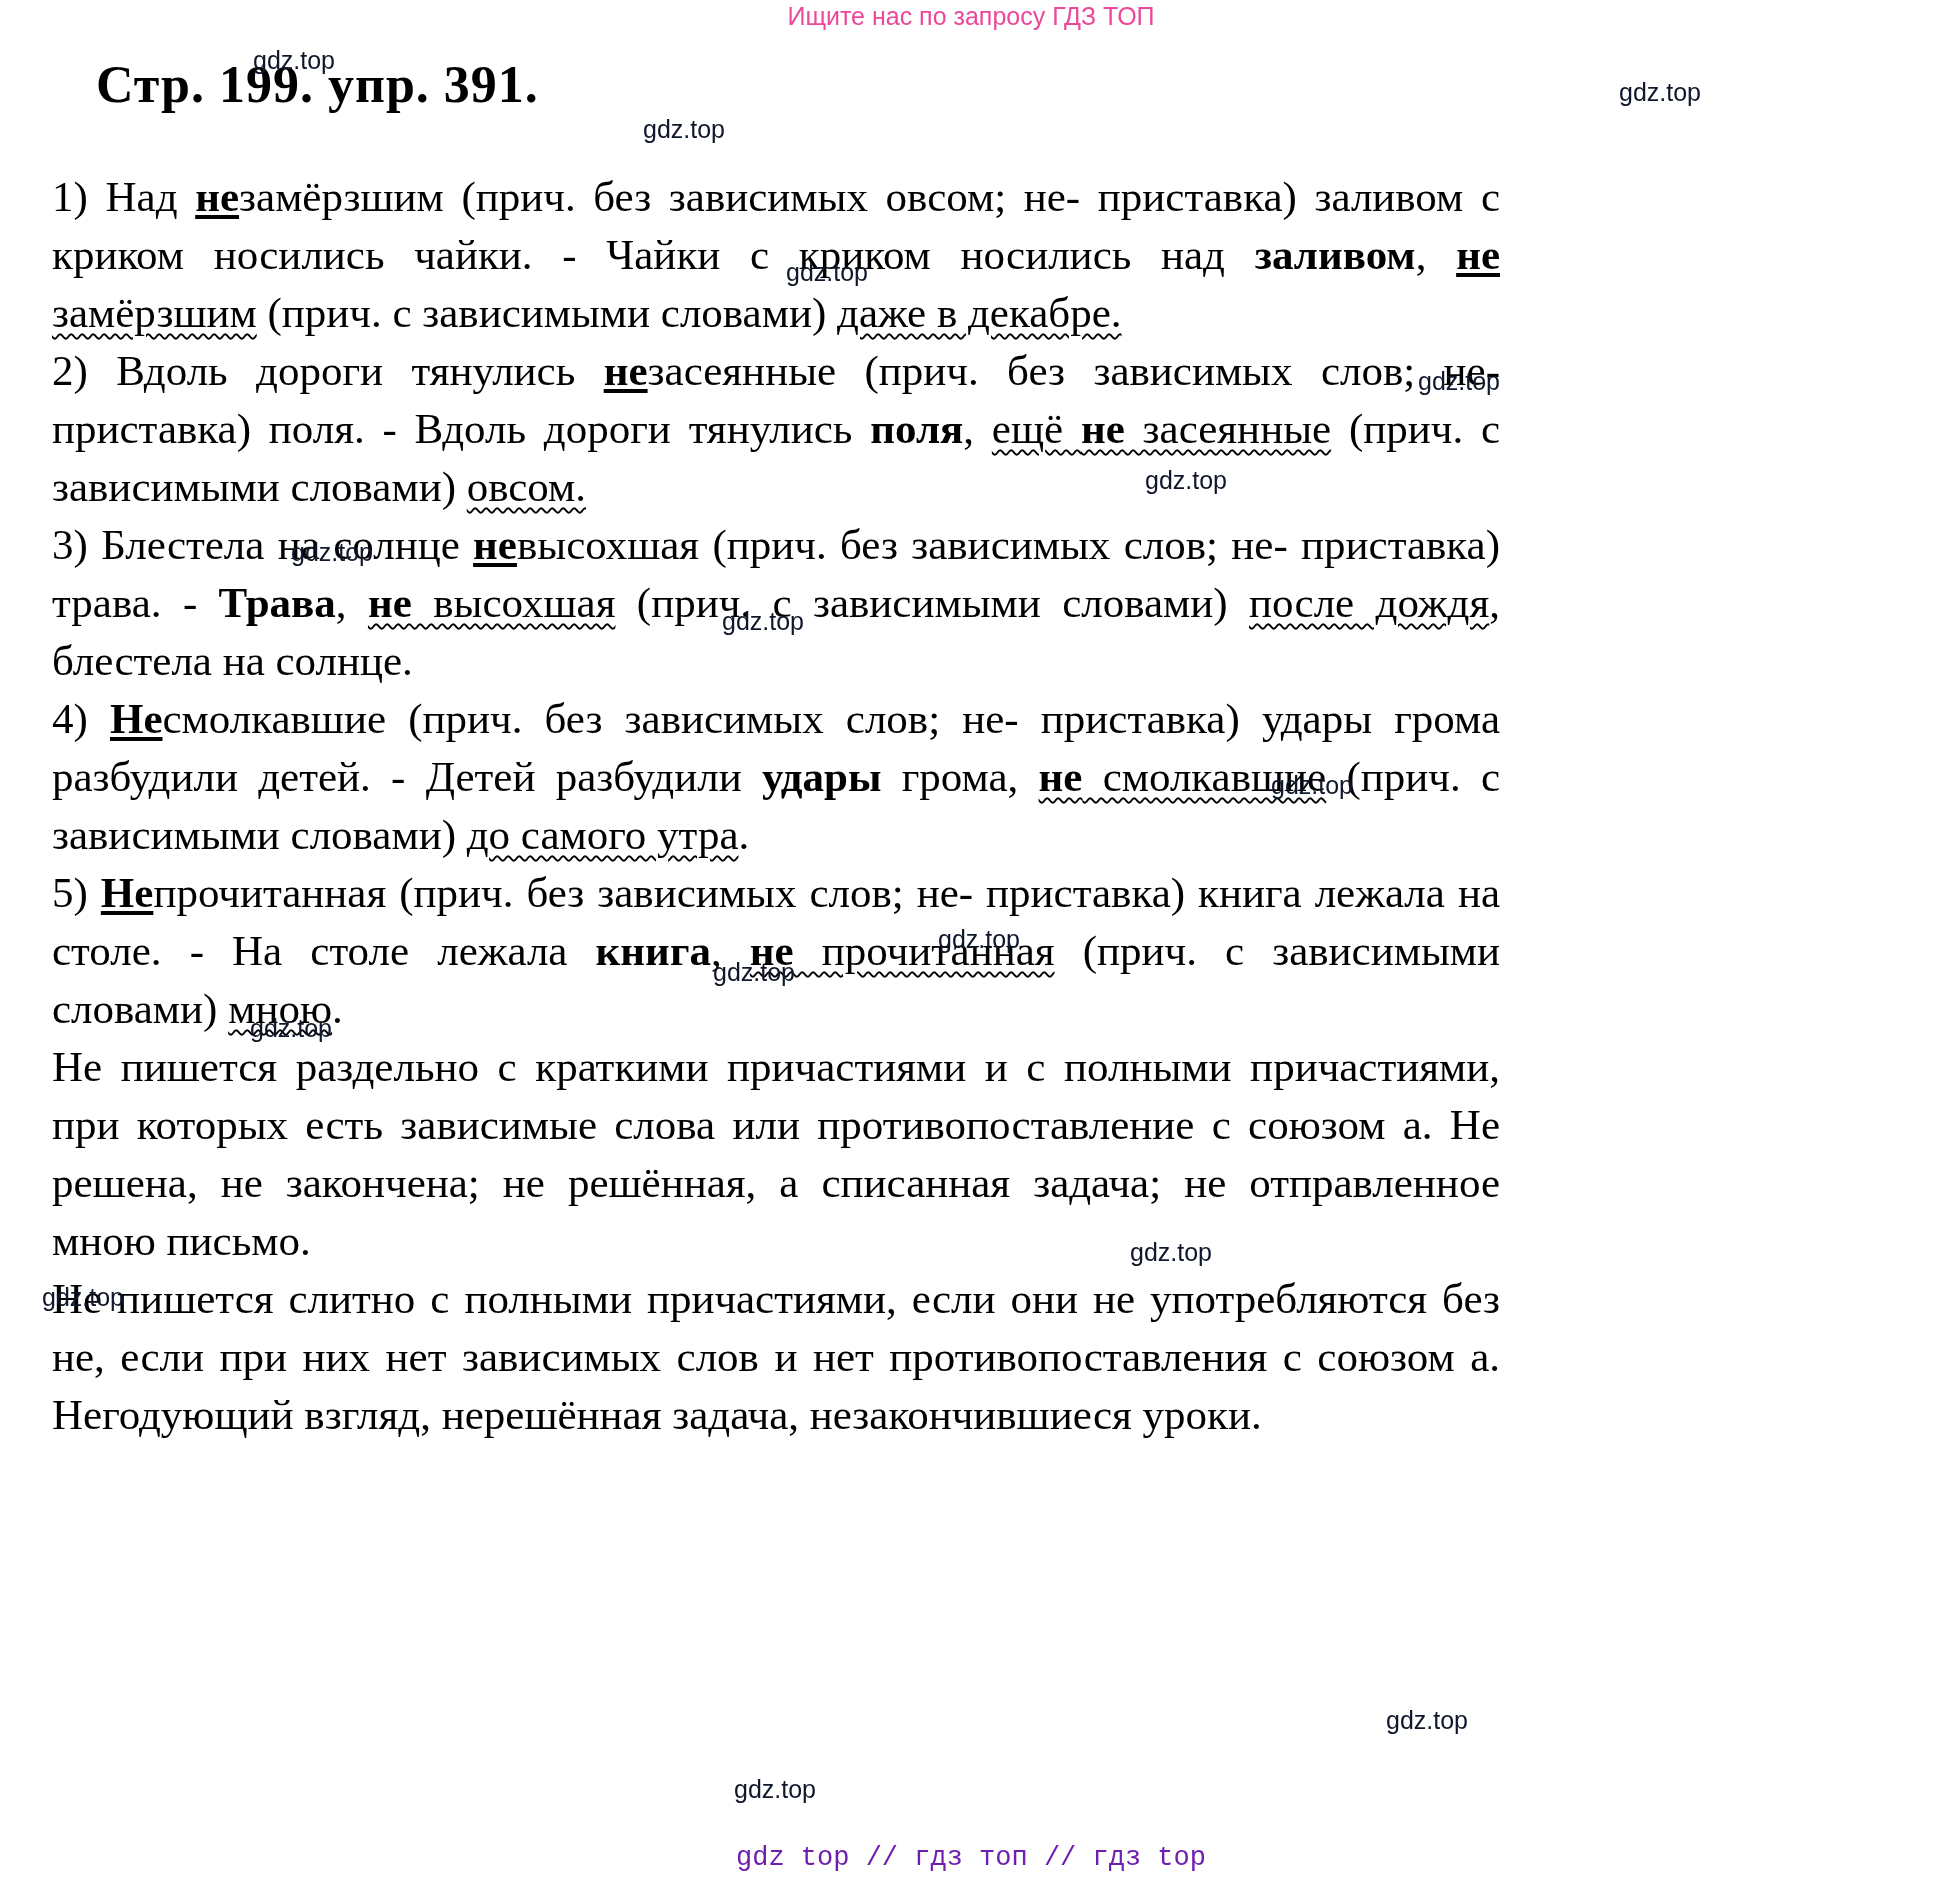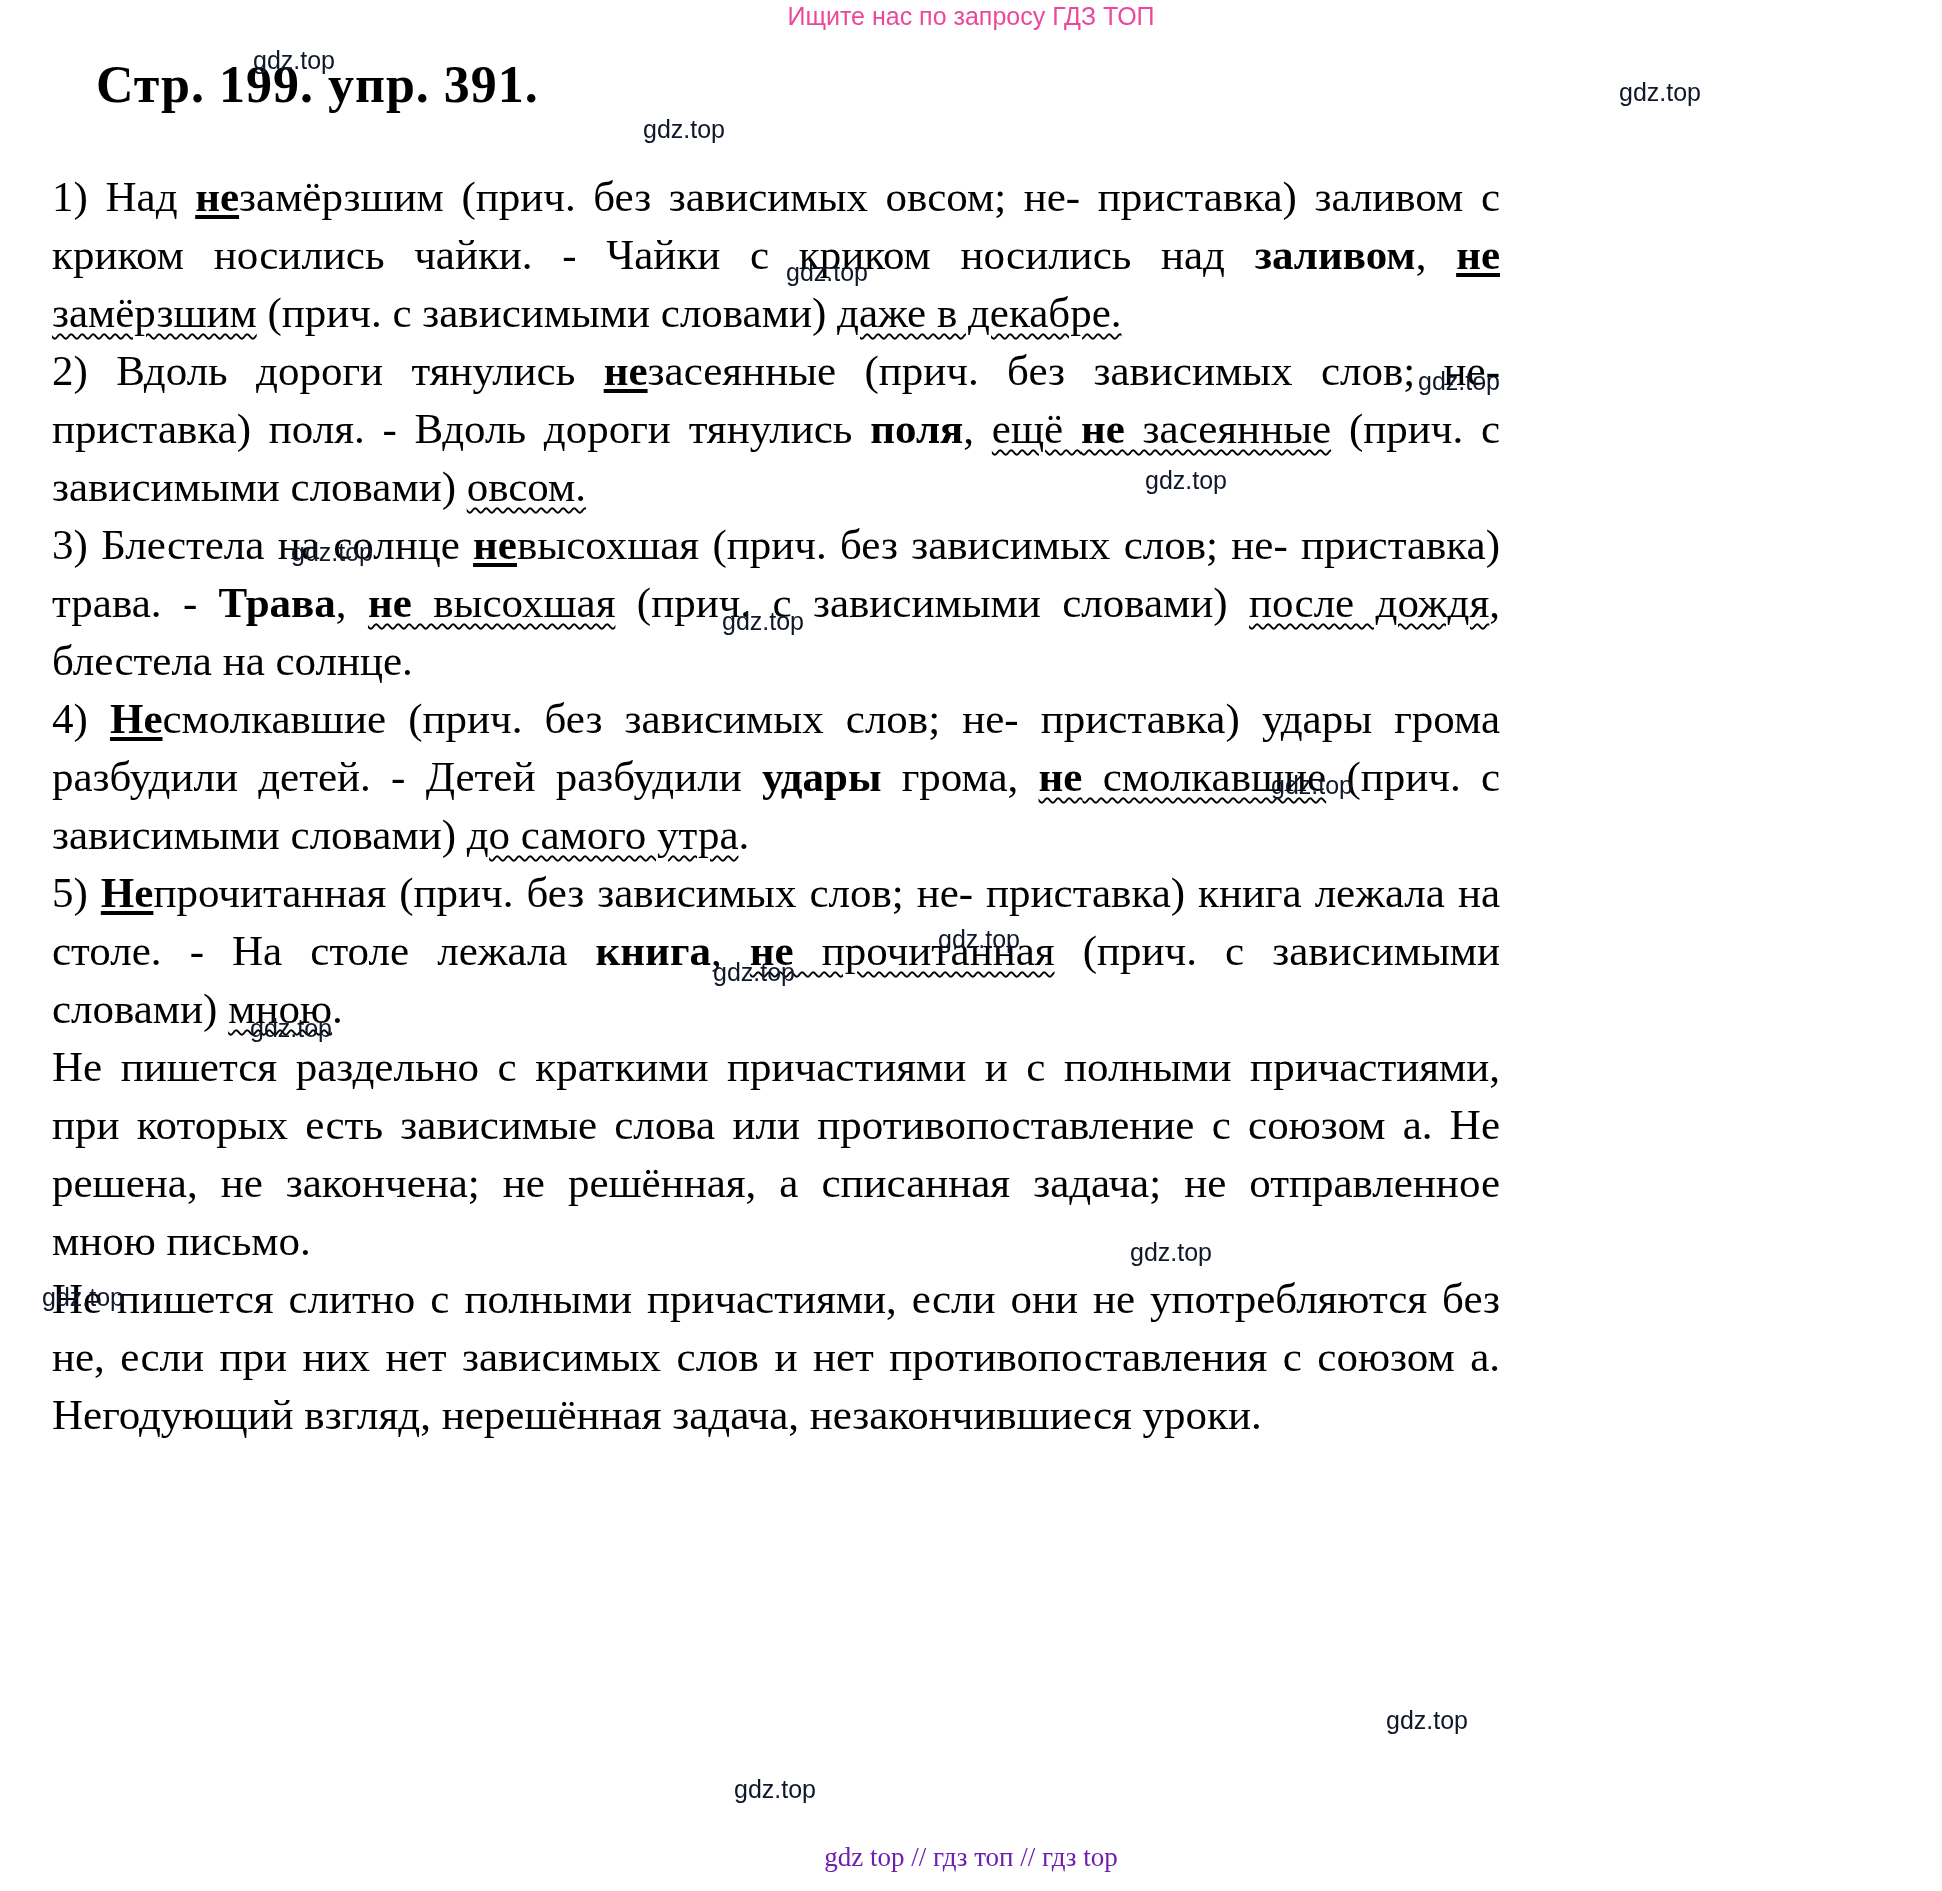--- a/index.html
+++ b/index.html
@@ -93,21 +93,21 @@
   }
 
   
   .footer-links {
     position: absolute;
     bottom: 18px;
     left: 0;
     width: 100%;
     text-align: center;
     color: #6f1fb0;
-    font-family: Liberation Serif, serif;
+    font-family: Liberation Mono, monospace;
     font-size: 27px;
     white-space: nowrap;
   }
 </style>
 </head>
 <body>
 
 <div class="promo" style="color: #ec4899;">Ищите нас по запросу ГДЗ ТОП</div>
 
 <div class="page-title">Стр. 199. упр. 391.</div>

